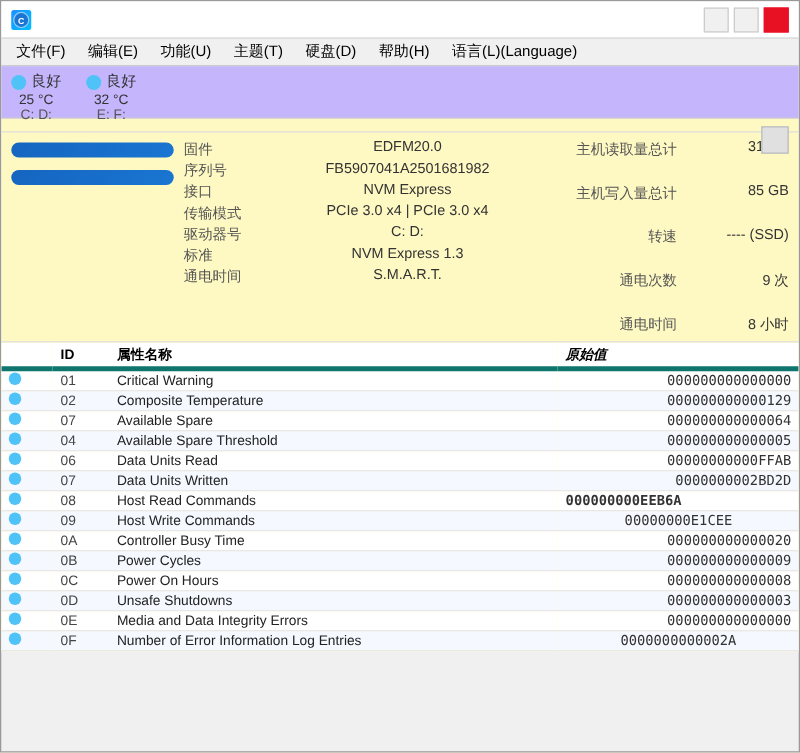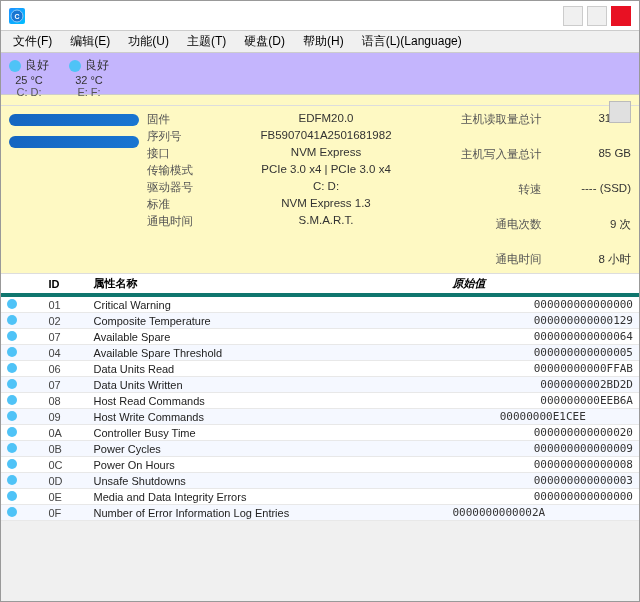--- a/index.html
+++ b/index.html
@@ -377,21 +377,21 @@
           <tr>
             <td><span class="attr-icon"></span></td>
             <td class="attr-id">07</td>
             <td class="attr-name">Data Units Written</td>
             <td class="attr-value" style="text-align: right;">0000000002BD2D</td>
           </tr>
           <tr>
             <td><span class="attr-icon"></span></td>
             <td class="attr-id">08</td>
             <td class="attr-name">Host Read Commands</td>
-            <td class="attr-value" style="text-align: right;">000000000EEB6A</td>
+            <td class="attr-value" style="text-align: left; font-weight: bold;">000000000EEB6A</td>
           </tr>
           <tr>
             <td><span class="attr-icon"></span></td>
             <td class="attr-id">09</td>
             <td class="attr-name">Host Write Commands</td>
             <td class="attr-value" style="text-align: center;">00000000E1CEE</td>
           </tr>
           <tr>
             <td><span class="attr-icon"></span></td>
             <td class="attr-id">0A</td>
@@ -419,19 +419,19 @@
           <tr>
             <td><span class="attr-icon"></span></td>
             <td class="attr-id">0E</td>
             <td class="attr-name">Media and Data Integrity Errors</td>
             <td class="attr-value" style="text-align: right;">000000000000000</td>
           </tr>
           <tr>
             <td><span class="attr-icon"></span></td>
             <td class="attr-id">0F</td>
             <td class="attr-name">Number of Error Information Log Entries</td>
-            <td class="attr-value" style="text-align: left; margin-top: 12px;">0000000000002A</td>
+            <td class="attr-value" style="text-align: center; margin-top: 12px;">0000000000002A</td>
           </tr>
         </tbody>
     </table>
   </div>
 
 </div>
 
 </body></html>

